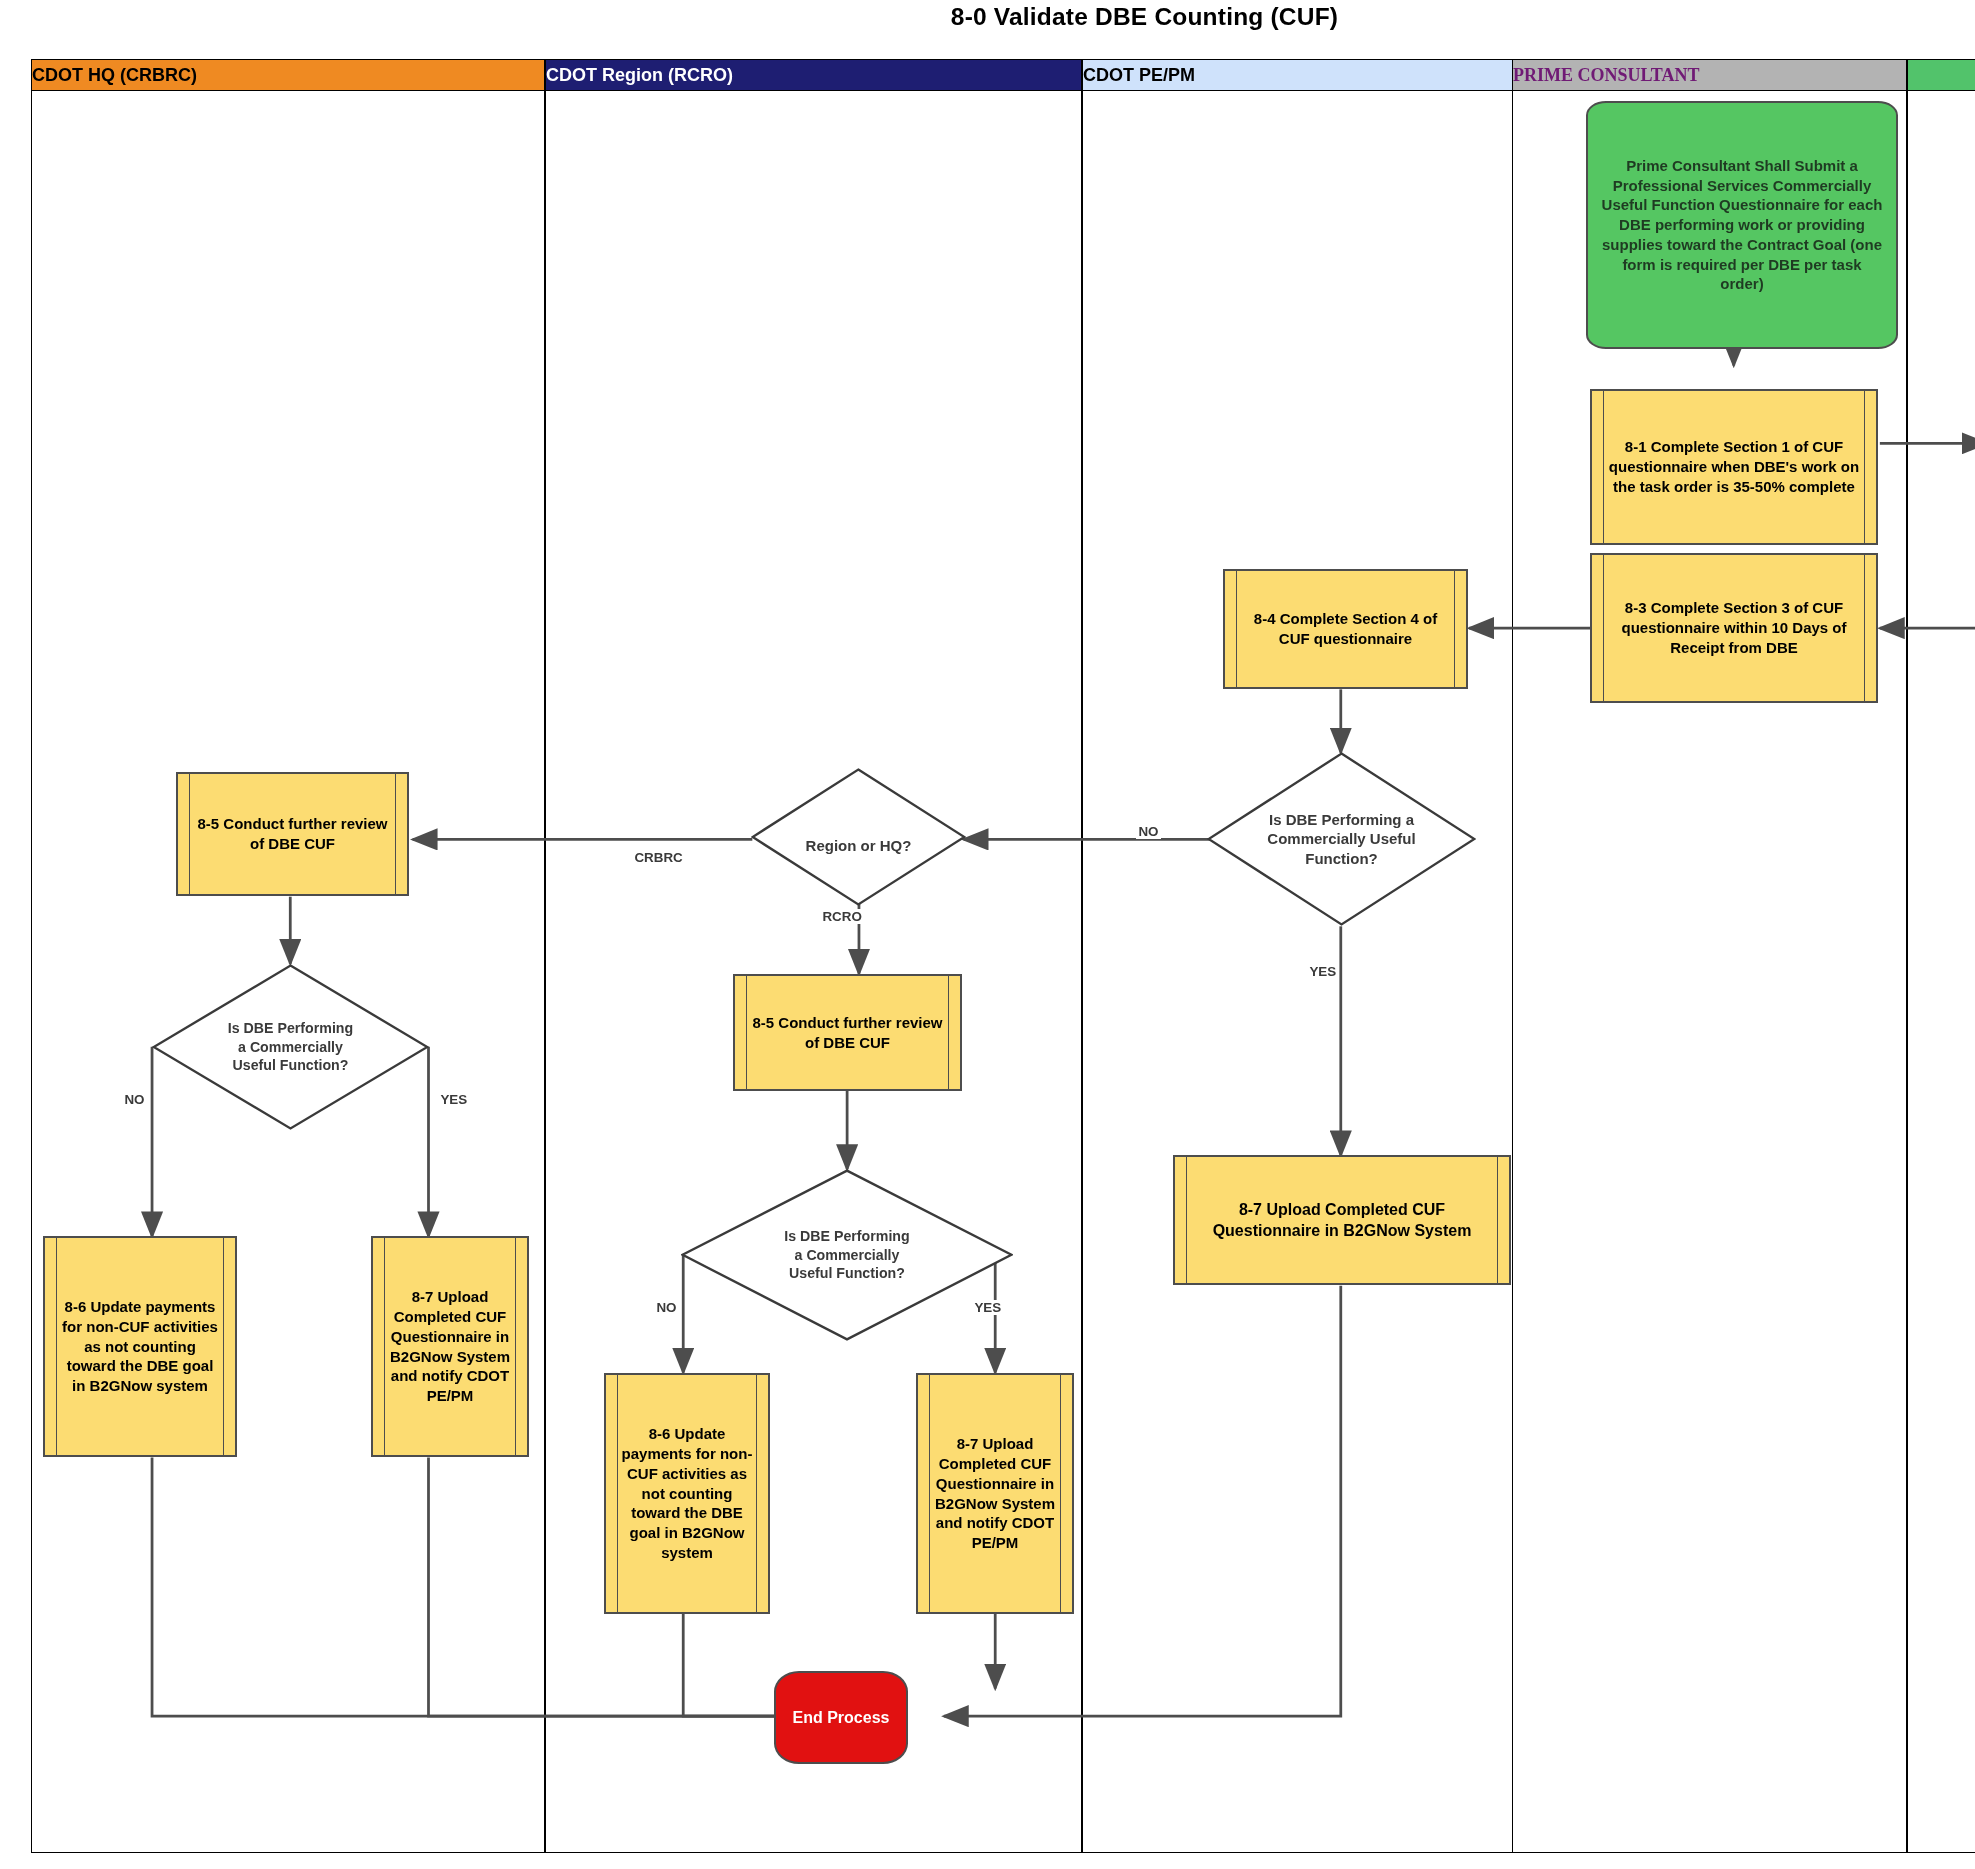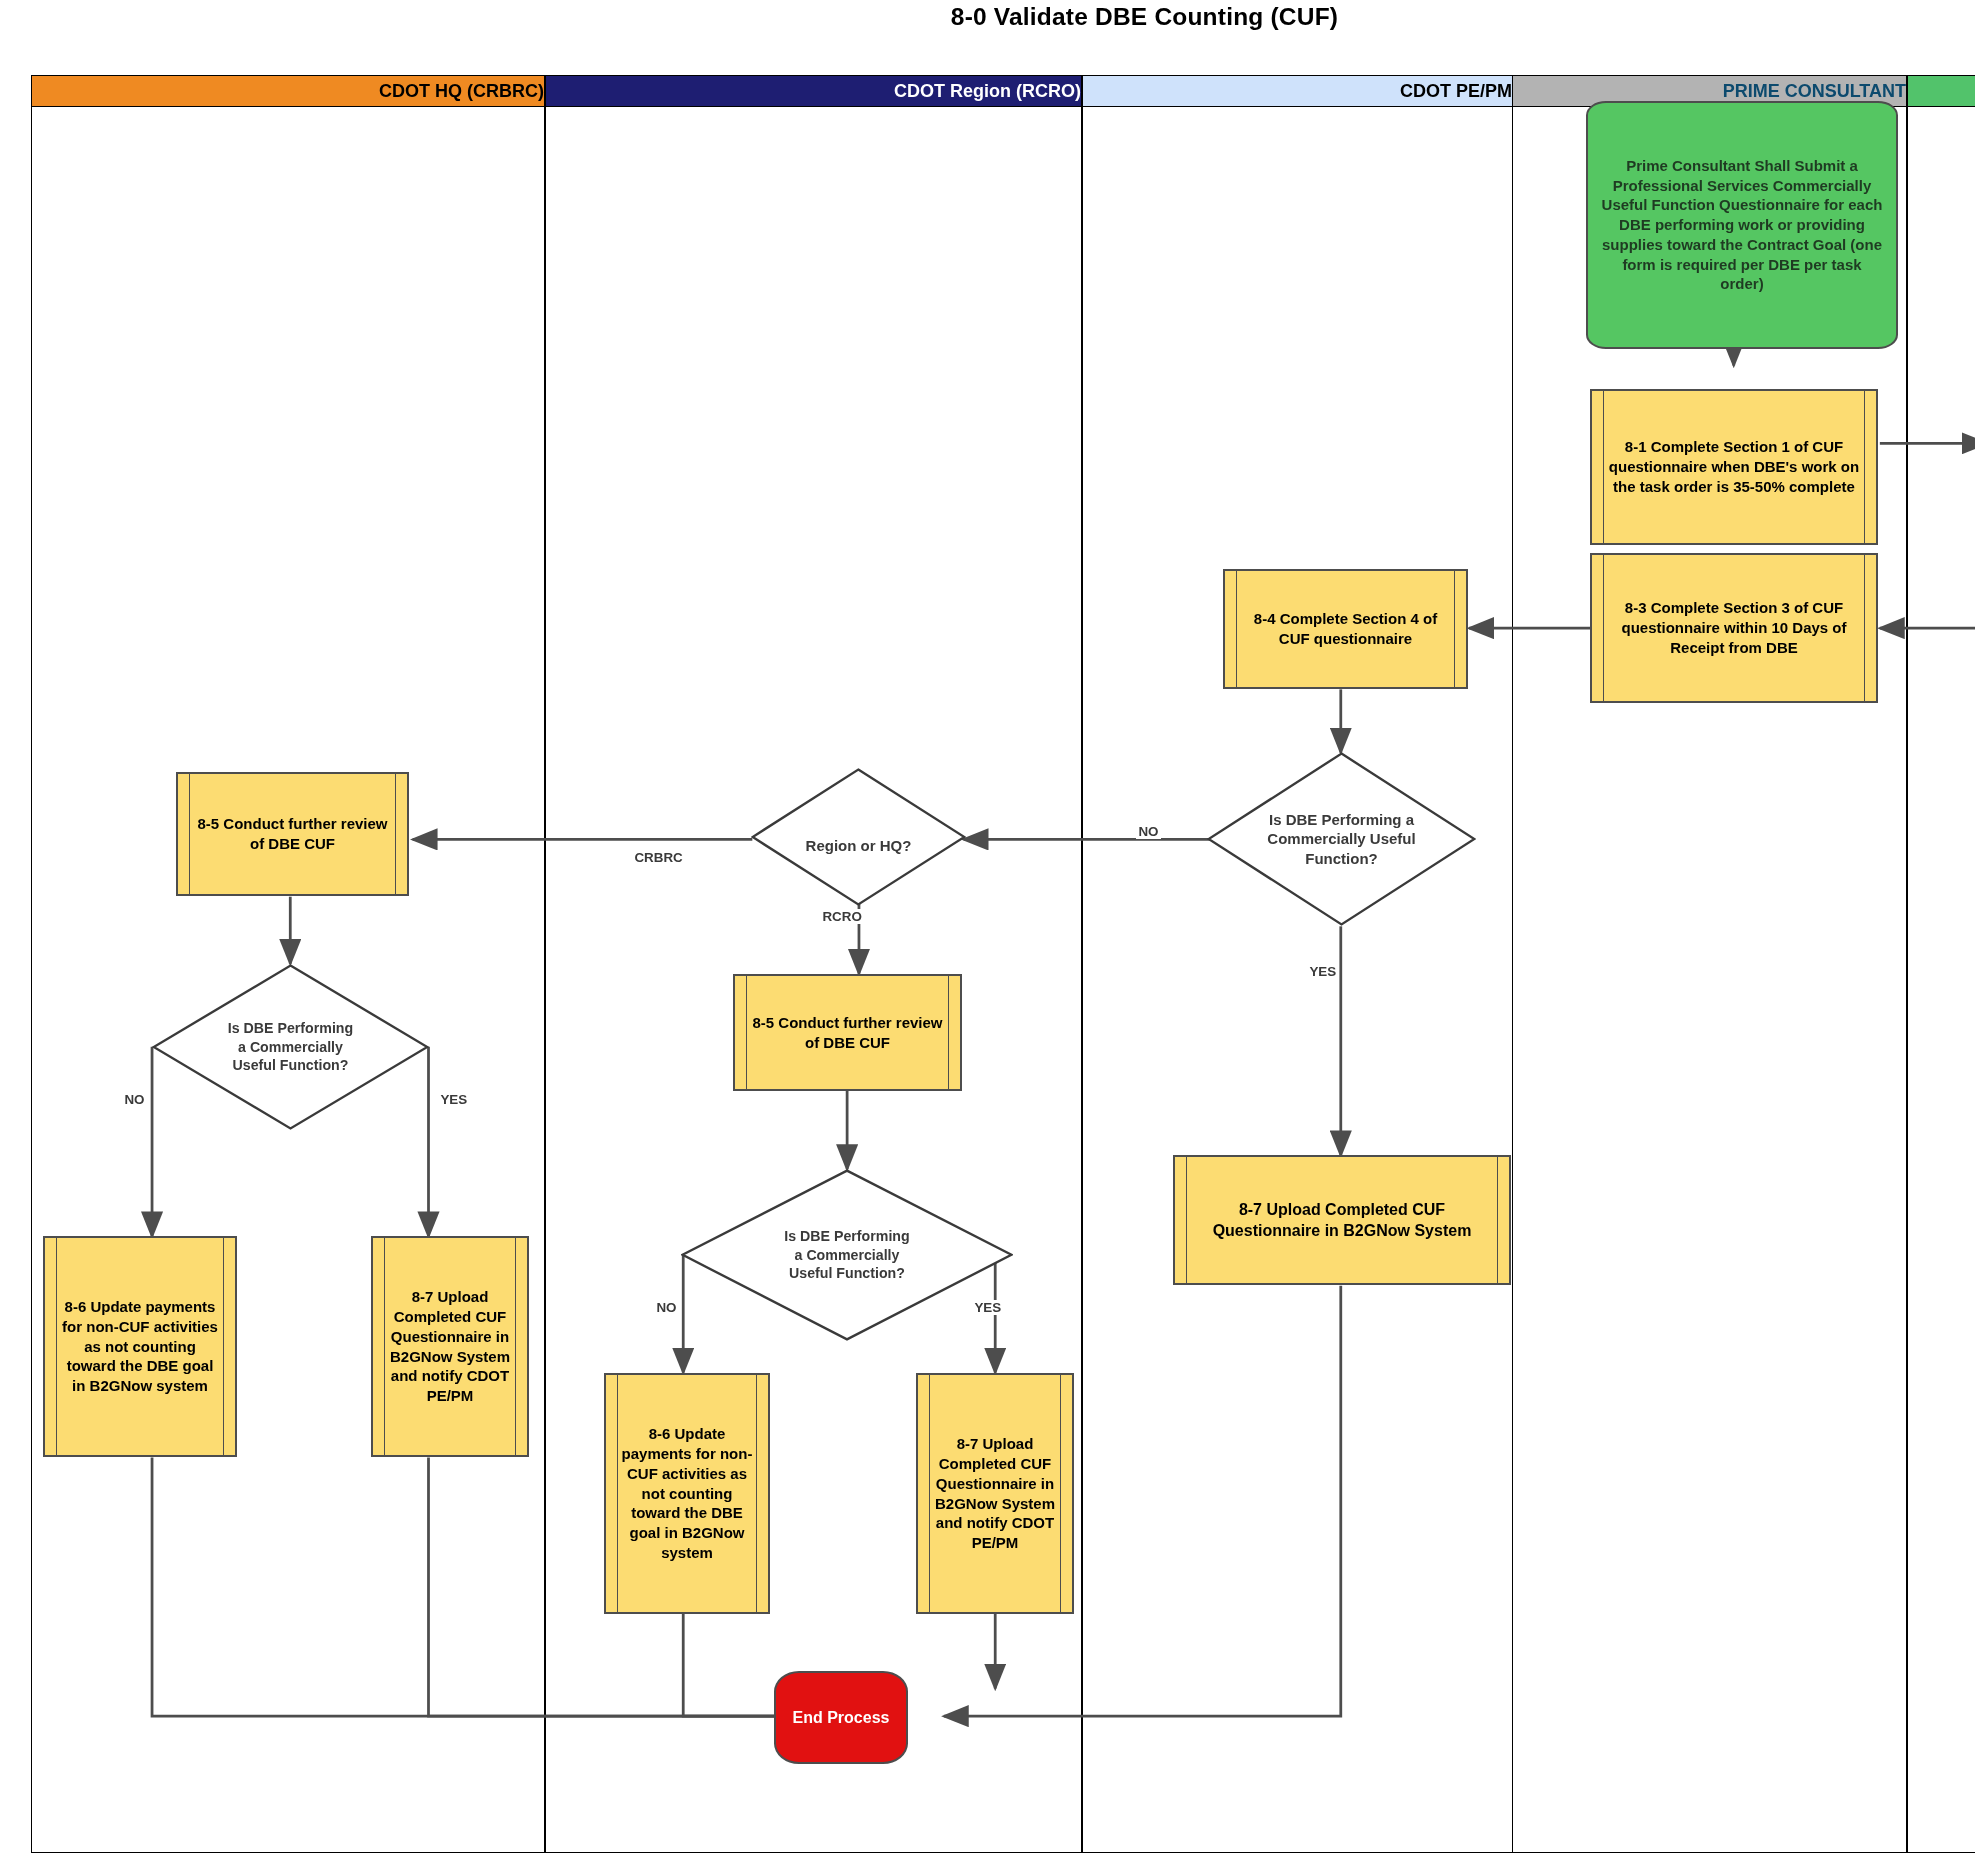--- a/index.html
+++ b/index.html
@@ -7,22 +7,22 @@
 
   #page-title{
     position:absolute;left:0;top:3.2px;width:2289px;text-align:center;
     font-size:24.5px;font-weight:bold;color:#000;letter-spacing:0.2px;
   }
 
   
   #lane-frame{position:absolute;left:31px;top:59px;width:2252px;height:1793px;}
 
   .lane-header{
-    position:absolute;top:16px;height:32px;
-    display:flex;align-items:center;justify-content:flex-end;
+    position:absolute;top:0;height:32px;
+    display:flex;align-items:center;justify-content:flex-start;
     font-size:18px;font-weight:bold;box-sizing:border-box;
     border:1.6px solid #000;
   }
   .lane-body{
     position:absolute;top:32px;height:1762px;
     box-sizing:border-box;border:1.2px solid #000;border-top:none;background:transparent;
   }
 
   
   .node{position:absolute;box-sizing:border-box;}
@@ -83,21 +83,21 @@
   <div class="lane-header" style="left:514px;width:537px;background:#1E1E72;color:#fff;">
     <span>CDOT Region (RCRO)</span>
   </div>
   <div class="lane-body" style="left:514px;width:537px;"></div>
 
   <div class="lane-header" style="left:1051px;width:431px;background:#CFE2FB;color:#000;">
     <span>CDOT PE/PM</span>
   </div>
   <div class="lane-body" style="left:1051px;width:431px;"></div>
 
-  <div class="lane-header" style="left:1481px;width:395px;background:#B3B3B3;color:#0c4a6e;">
+  <div class="lane-header" style="left:1481px;width:395px;background:#B3B3B3;color:#701a75;font-family:Liberation Serif, serif;">
     <span>PRIME CONSULTANT</span>
   </div>
   <div class="lane-body" style="left:1481px;width:395px;"></div>
 
   <div class="lane-header" style="left:1876px;width:375px;background:#52C36B;color:#000;">
     
   </div>
   <div class="lane-body" style="left:1876px;width:375px;"></div>
 
 </div>

